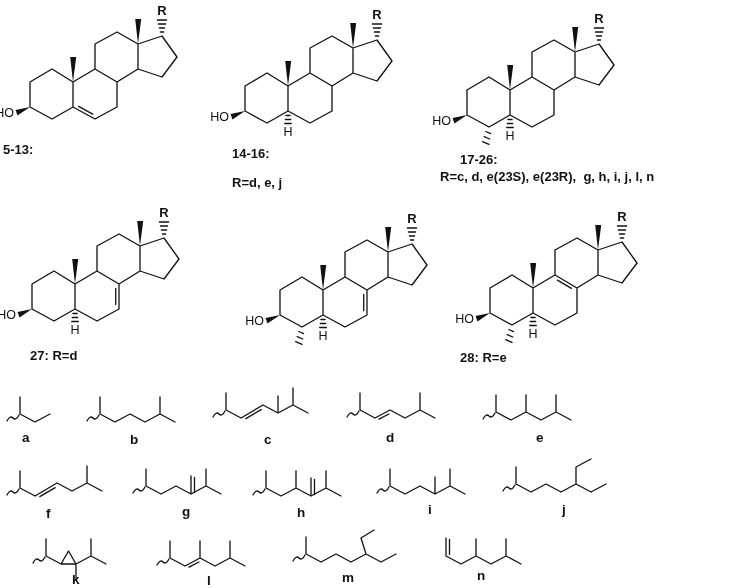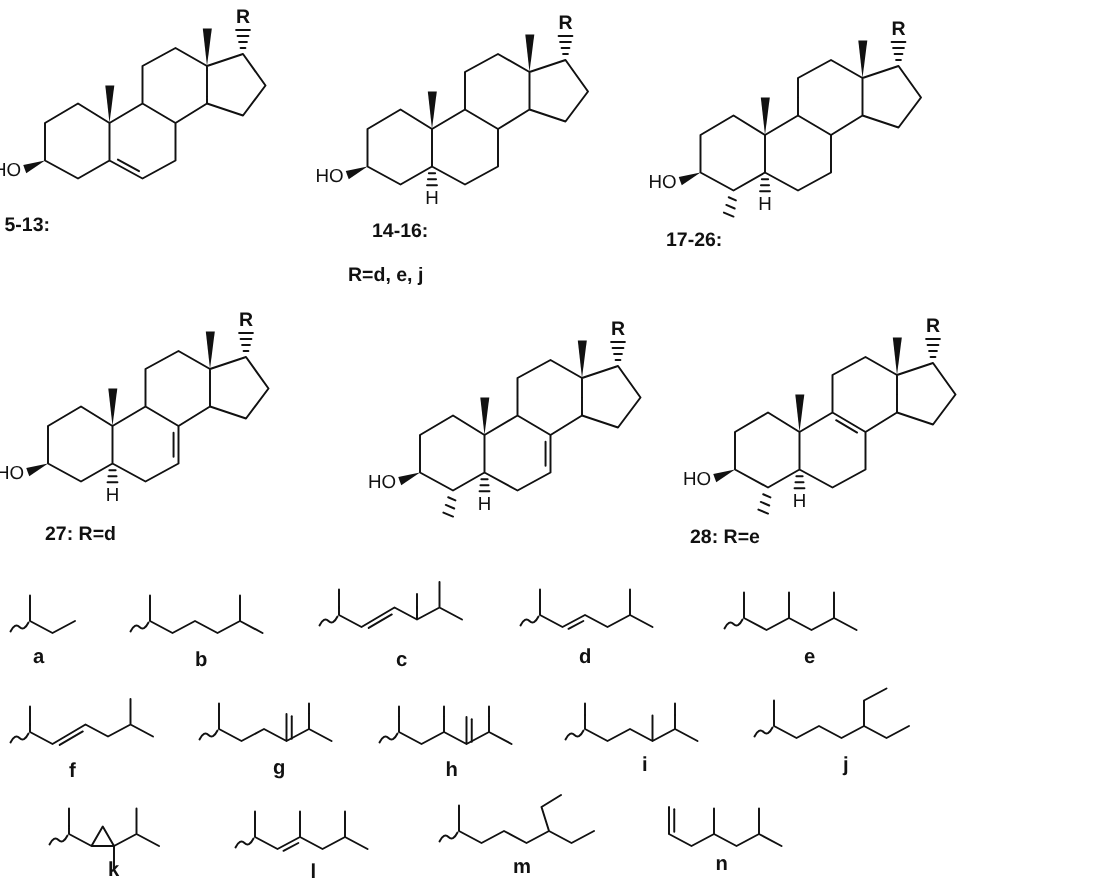--- a/index.html
+++ b/index.html
@@ -48,23 +48,24 @@
     <polygon class="wedge" points="30,103 15.5,106 17.5,111.5"></polygon>
     <path class="bond" d="M160.4,28 L163.6,28 M159.4,24 L164.6,24 M158.4,20 L165.6,20 M157.4,16 L166.6,16"></path>
     <path class="bond" d="M48.8,119.5 L53.6,121.6 M47.2,124.6 L52.8,127 M45.6,129.7 L52,132.4"></path>
     <path class="bond" d="M70.9,107.5 L75.1,107.5 M70.3,111.5 L75.7,111.5 M69.7,115.5 L76.3,115.5"></path>
     <text class="atom" x="73" y="128" text-anchor="middle">H</text>
     <text class="atom" x="14" y="113" text-anchor="end">HO</text>
     <text class="atom-r" x="162" y="11" text-anchor="middle">R</text>
   </svg>
 
   <div class="comp-label" style="left:3px;top:142px">5-13:</div>
-  <div class="comp-label" style="left:248px;top:146px">14-16:</div>
+  <div class="comp-label" style="left:232px;top:146px">14-16:</div>
   <div class="comp-label" style="left:232px;top:175px">R=d, e, j</div>
-  <div class="comp-label" style="left:444px;top:152px">17-26:</div>
+  <div class="comp-label" style="left:460px;top:152px">17-26:</div>
+  <div class="comp-label" style="left:440px;top:169px">R=c, d, e(23S), e(23R),  g, h, i, j, l, n</div>
 
   <svg style="left:2px;top:206px" width="200" height="140" viewBox="0 0 200 140">
     <path class="bond" d="M52,65 L30,78 L30,103 L52,115 L73,103 L73,78 Z M73,103 L95,115 L117,103 L117,78 L95,65 L73,78 M95,65 L95,40 L117,28 L138,40 L138,65 L117,78 M138,40 L162,32 L177,53 L162,73 L138,65"></path>
     <path class="bond" d="M113.7,98.5 L113.7,82.5"></path>
     <polygon class="wedge" points="73,78 70.2,53 76.2,53"></polygon>
     <polygon class="wedge" points="138,40 135.2,15 141.2,15"></polygon>
     <polygon class="wedge" points="30,103 15.5,106 17.5,111.5"></polygon>
     <path class="bond" d="M160.4,28 L163.6,28 M159.4,24 L164.6,24 M158.4,20 L165.6,20 M157.4,16 L166.6,16"></path>
     <path class="bond" d="M70.9,107.5 L75.1,107.5 M70.3,111.5 L75.7,111.5 M69.7,115.5 L76.3,115.5"></path>
     <text class="atom" x="73" y="128" text-anchor="middle">H</text>

